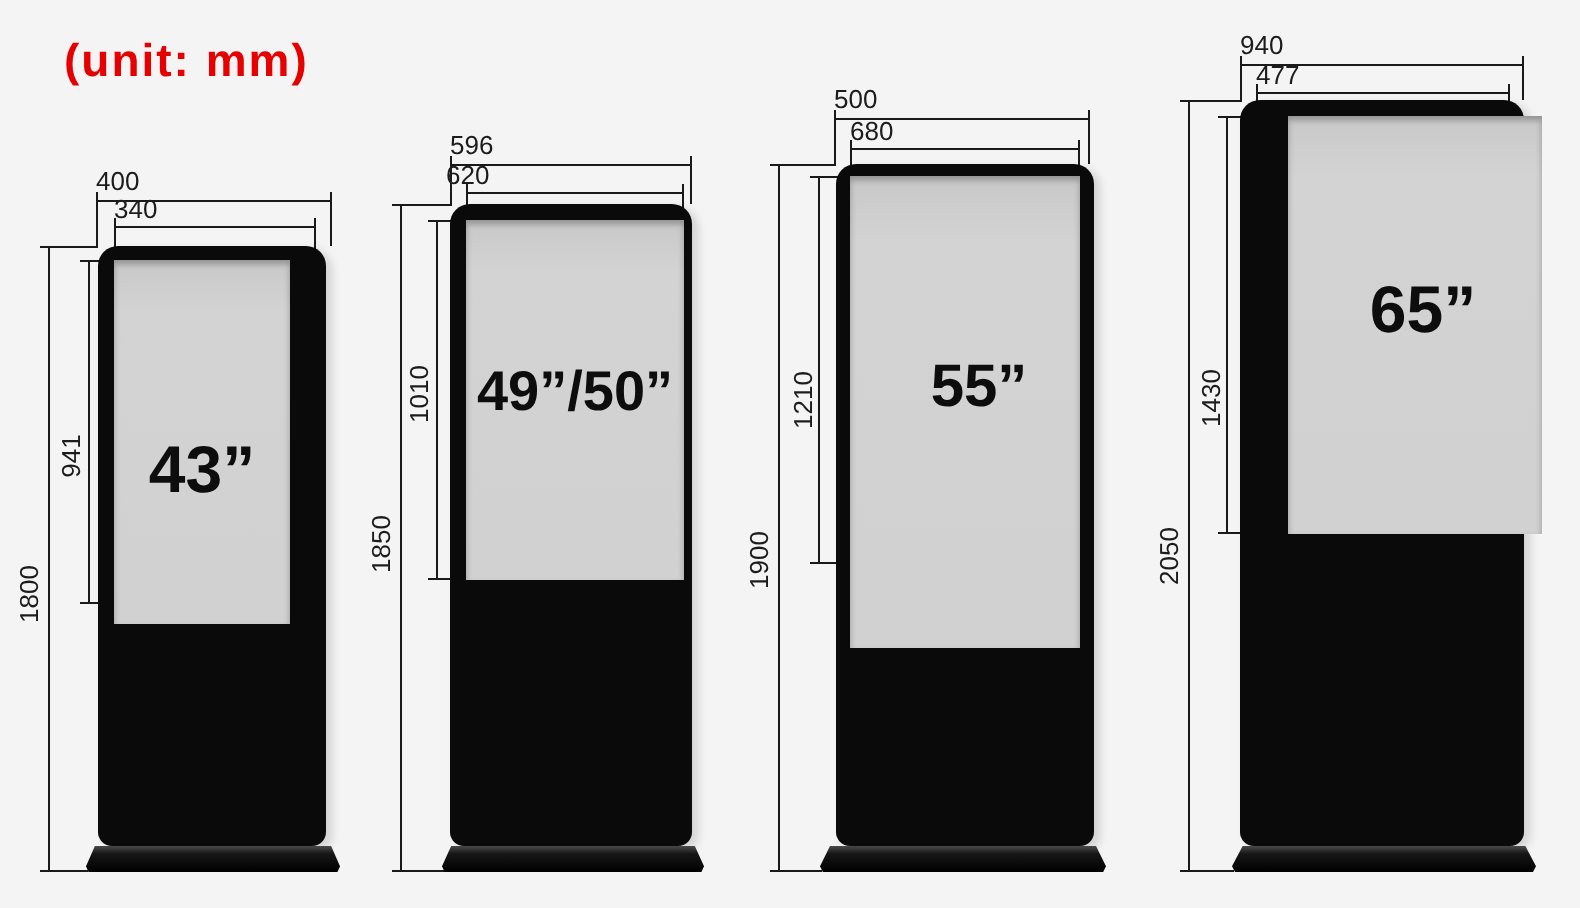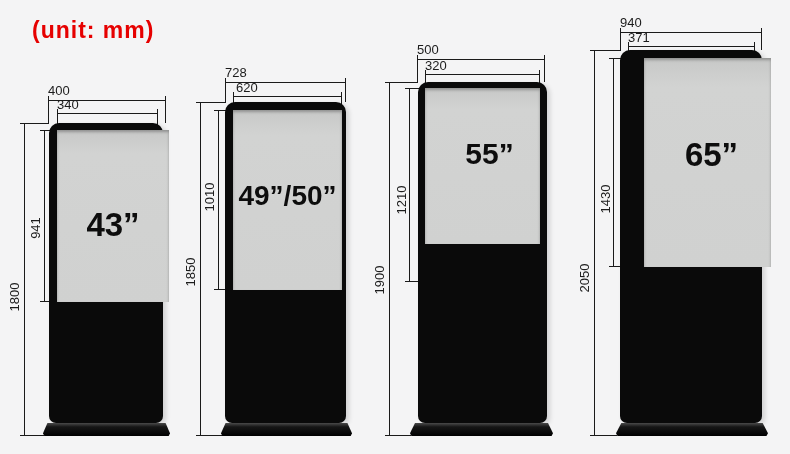--- a/index.html
+++ b/index.html
@@ -78,32 +78,32 @@
     <div class="htick" style="left:20px;top:123px;width:29px"></div>
     <div class="htick" style="left:20px;top:435px;width:24px"></div>
     <div class="vdim-label" style="left:-15px;top:288px">1800</div>
 
     <div class="vline" style="left:44px;top:130px;height:172px"></div>
     <div class="htick" style="left:40px;top:130px;width:18px"></div>
     <div class="htick" style="left:40px;top:301px;width:18px"></div>
     <div class="vdim-label" style="left:6px;top:219px">941</div>
 
     <div class="body" style="left:49px;top:123px;width:114px;height:300px"></div>
-    <div class="screen" style="left:57px;top:130px;width:112px;height:172px;padding-top:0">
+    <div class="screen" style="left:57px;top:130px;width:88px;height:172px;padding-top:10px">
       <span class="size-label" style="font-size:33px;margin-top:16px">43”</span>
     </div>
     <div class="base" style="left:43px;top:423px;width:127px;height:13px"></div>
   </div>
 
   <div>
-    <div class="hdim-label" style="left:225px;top:66px;width:121px">728</div>
+    <div class="hdim-label" style="left:225px;top:66px;width:121px">596</div>
     <div class="hline" style="left:225px;top:82px;width:121px"></div>
     <div class="vtick" style="left:225px;top:78px;height:24px"></div>
     <div class="vtick" style="left:345px;top:78px;height:24px"></div>
-    <div class="hdim-label" style="left:236px;top:81px;width:109px">620</div>
+    <div class="hdim-label" style="left:223px;top:81px;width:109px">620</div>
     <div class="hline" style="left:233px;top:96px;width:109px"></div>
     <div class="vtick" style="left:233px;top:92px;height:18px"></div>
     <div class="vtick" style="left:341px;top:92px;height:18px"></div>
     <div class="vline" style="left:200px;top:102px;height:334px"></div>
     <div class="htick" style="left:196px;top:102px;width:30px"></div>
     <div class="htick" style="left:196px;top:435px;width:28px"></div>
     <div class="vdim-label" style="left:161px;top:263px">1850</div>
     <div class="vline" style="left:218px;top:110px;height:180px"></div>
     <div class="htick" style="left:214px;top:110px;width:18px"></div>
     <div class="htick" style="left:214px;top:289px;width:18px"></div>
@@ -113,45 +113,45 @@
       <span class="size-label" style="font-size:28px;margin-top:-8px">49”/50”</span>
     </div>
     <div class="base" style="left:221px;top:423px;width:131px;height:13px"></div>
   </div>
 
   <div>
     <div class="hdim-label" style="left:417px;top:43px;width:128px">500</div>
     <div class="hline" style="left:417px;top:59px;width:128px"></div>
     <div class="vtick" style="left:417px;top:55px;height:27px"></div>
     <div class="vtick" style="left:544px;top:55px;height:27px"></div>
-    <div class="hdim-label" style="left:425px;top:59px;width:115px">320</div>
+    <div class="hdim-label" style="left:425px;top:59px;width:115px">680</div>
     <div class="hline" style="left:425px;top:74px;width:115px"></div>
     <div class="vtick" style="left:425px;top:70px;height:18px"></div>
     <div class="vtick" style="left:539px;top:70px;height:18px"></div>
     <div class="vline" style="left:389px;top:82px;height:354px"></div>
     <div class="htick" style="left:385px;top:82px;width:33px"></div>
     <div class="htick" style="left:385px;top:435px;width:26px"></div>
     <div class="vdim-label" style="left:350px;top:271px">1900</div>
     <div class="vline" style="left:409px;top:88px;height:194px"></div>
     <div class="htick" style="left:405px;top:88px;width:19px"></div>
     <div class="htick" style="left:405px;top:281px;width:19px"></div>
     <div class="vdim-label" style="left:372px;top:191px">1210</div>
     <div class="body" style="left:418px;top:82px;width:129px;height:341px"></div>
-    <div class="screen" style="left:425px;top:88px;width:115px;height:156px">
+    <div class="screen" style="left:425px;top:88px;width:115px;height:236px">
       <span class="size-label" style="font-size:30px;margin:-24px 0 0 14px">55”</span>
     </div>
     <div class="base" style="left:410px;top:423px;width:143px;height:13px"></div>
   </div>
 
   <div>
     <div class="hdim-label" style="left:620px;top:16px;width:142px">940</div>
     <div class="hline" style="left:620px;top:32px;width:142px"></div>
     <div class="vtick" style="left:620px;top:28px;height:22px"></div>
     <div class="vtick" style="left:761px;top:28px;height:22px"></div>
-    <div class="hdim-label" style="left:628px;top:31px;width:127px">371</div>
+    <div class="hdim-label" style="left:628px;top:31px;width:127px">477</div>
     <div class="hline" style="left:628px;top:46px;width:127px"></div>
     <div class="vtick" style="left:628px;top:42px;height:16px"></div>
     <div class="vtick" style="left:754px;top:42px;height:16px"></div>
     <div class="vline" style="left:594px;top:50px;height:386px"></div>
     <div class="htick" style="left:590px;top:50px;width:31px"></div>
     <div class="htick" style="left:590px;top:435px;width:27px"></div>
     <div class="vdim-label" style="left:555px;top:269px">2050</div>
     <div class="vline" style="left:613px;top:58px;height:209px"></div>
     <div class="htick" style="left:609px;top:58px;width:19px"></div>
     <div class="htick" style="left:609px;top:266px;width:19px"></div>

